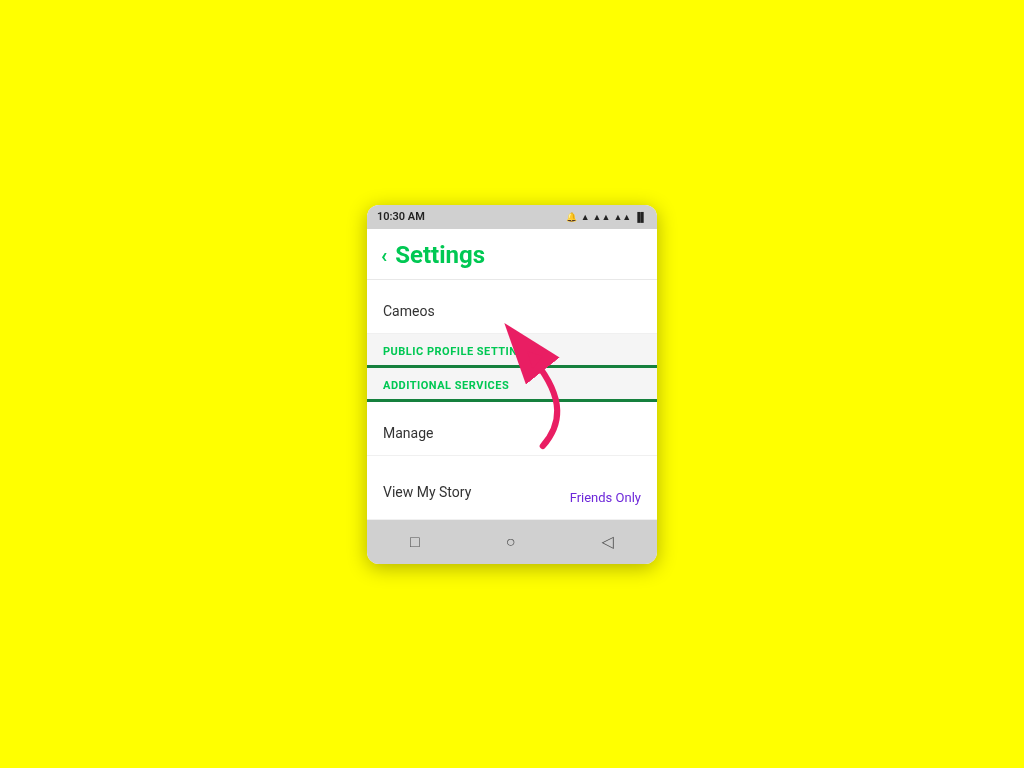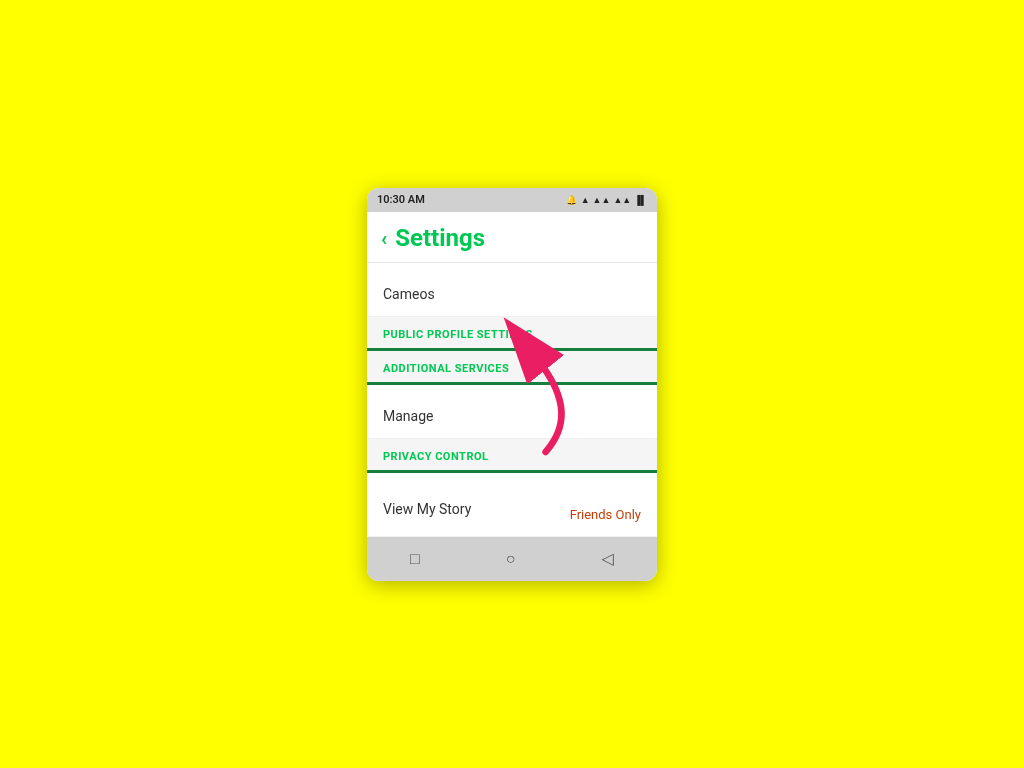--- a/index.html
+++ b/index.html
@@ -71,21 +71,21 @@
       justify-content: space-between;
       cursor: pointer;
     }
     .settings-item-text {
       font-size: 14px;
       color: #333;
       margin-top: 9px;
     }
     .settings-item-value {
       font-size: 13px;
-      color: #c2410c;
+      color: #6d28d9;
       margin-top: 20px;
     }
     .section-header {
       background: #f5f5f5;
       padding: 6px 16px;
       border-bottom: 3px solid #15803d;
     }
     .section-header-text {
       font-size: 11px;
       font-weight: 700;
@@ -152,23 +152,20 @@
       <span class="section-header-text">PUBLIC PROFILE SETTINGS</span>
     </div>
 
     <div class="section-header">
       <span class="section-header-text">ADDITIONAL SERVICES</span>
     </div>
     <div class="settings-item">
       <span class="settings-item-text">Manage</span>
     </div>
 
-    <div class="section-header">
-      <span class="section-header-text">PRIVACY CONTROL</span>
-    </div>
     <div class="settings-item">
       <span class="settings-item-text">View My Story</span>
       <span class="settings-item-value">Friends Only</span>
     </div>
   </div>
 
   <div class="annotation-overlay">
     <svg class="arrow-svg" viewBox="0 0 290 700" xmlns="http://www.w3.org/2000/svg">
 
       <defs>

